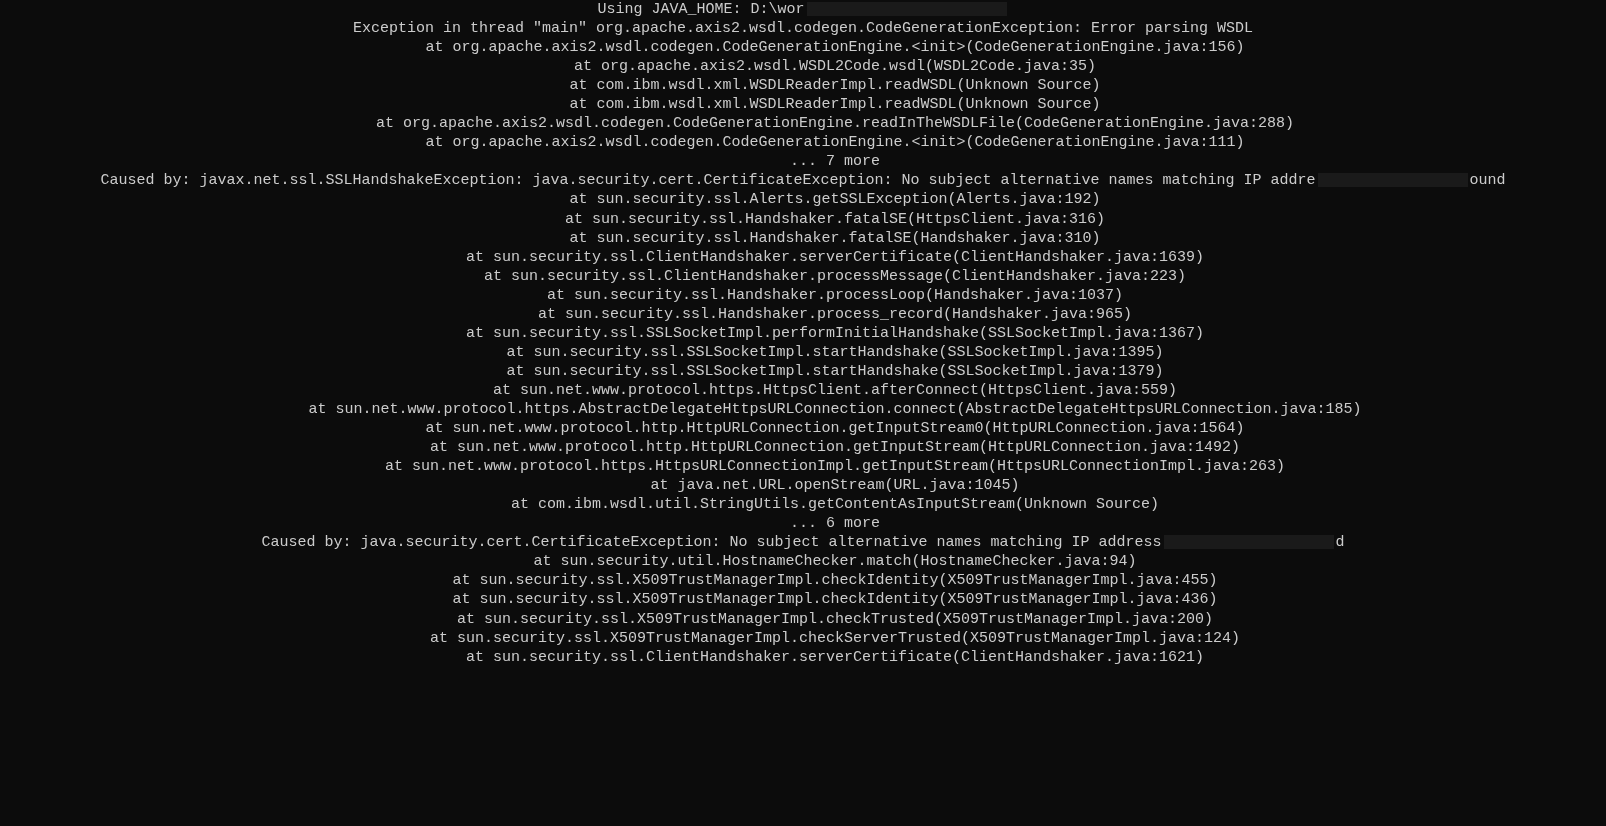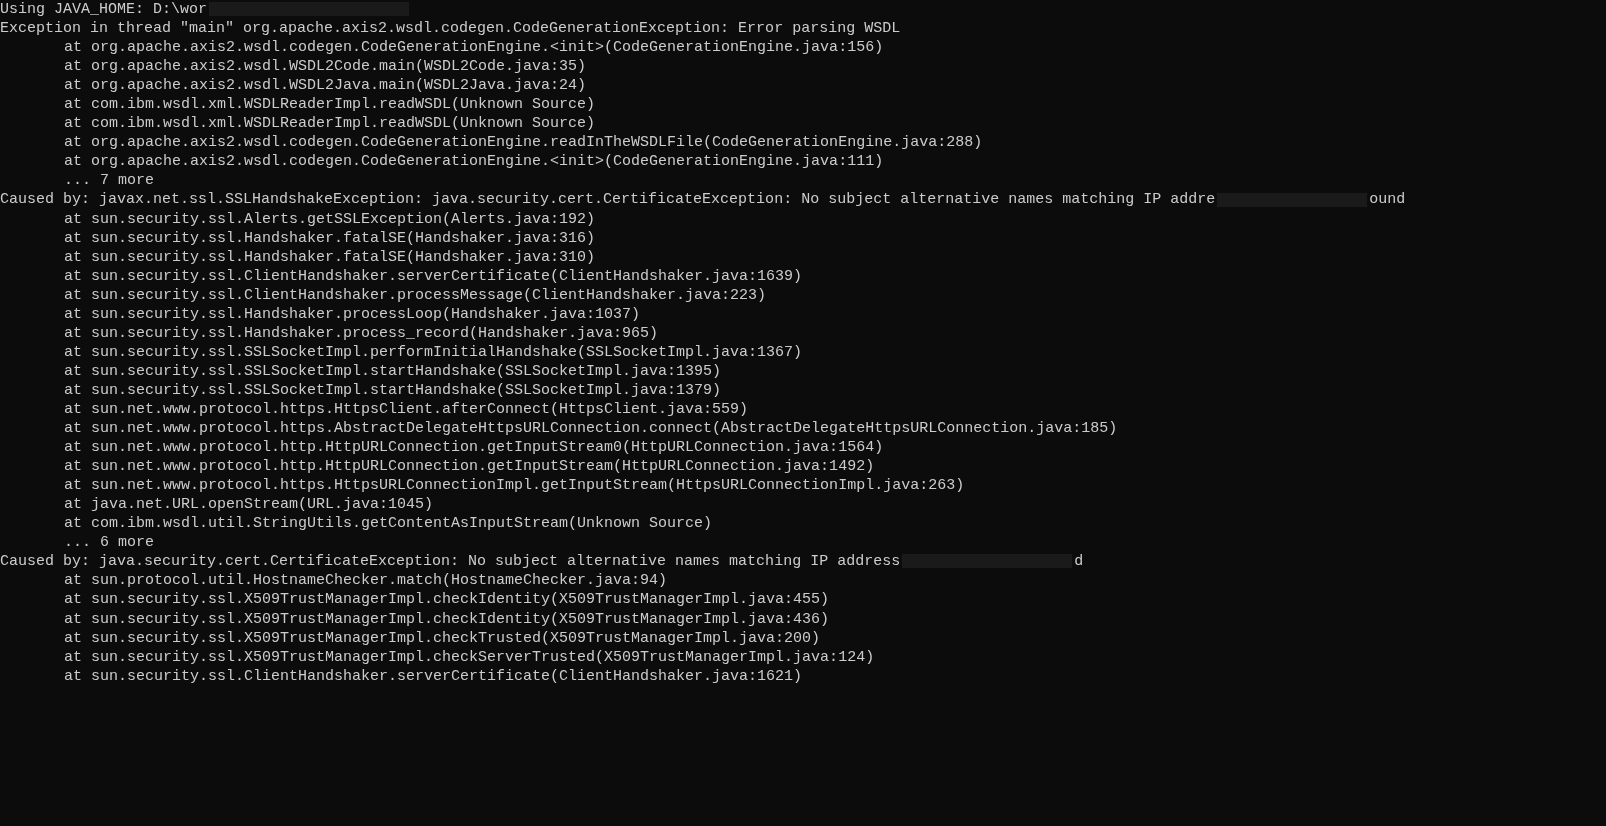--- a/index.html
+++ b/index.html
@@ -15,65 +15,65 @@
       line-height: 1.27;
       padding: 0;
       white-space: nowrap;
       overflow-x: auto;
     }
     .terminal {
       padding: 0;
     }
     .line {
       display: block;
+      text-align: center;
     }
     .indent1 {
       padding-left: 64px;
     }
     .redacted {
       display: inline-block;
       background-color: #1a1a1a;
       height: 14px;
       vertical-align: middle;
       margin: 0 2px;
     }
   </style>
 </head>
 <body>
 
 <div class="terminal" id="terminal-container">
 <span class="line">Using JAVA_HOME:   D:\wor<span class="redacted" style="width: 200px;"></span></span>
     <span class="line">Exception in thread "main" org.apache.axis2.wsdl.codegen.CodeGenerationException: Error parsing WSDL</span>
     <span class="line indent1">at org.apache.axis2.wsdl.codegen.CodeGenerationEngine.&lt;init&gt;(CodeGenerationEngine.java:156)</span>
-    <span class="line indent1">at org.apache.axis2.wsdl.WSDL2Code.main(WSDL2Code.java:35)</span>
-    <span class="line indent1">at org.apache.axis2.wsdl.WSDL2Java.main(WSDL2Java.java:24)</span>
+    <span class="line indent1">at org.apache.axis2.wsdl.WSDL2Code.wsdl(WSDL2Code.java:35)</span>
     <span class="line indent1">at com.ibm.wsdl.xml.WSDLReaderImpl.readWSDL(Unknown Source)</span>
     <span class="line indent1">at com.ibm.wsdl.xml.WSDLReaderImpl.readWSDL(Unknown Source)</span>
     <span class="line indent1">at org.apache.axis2.wsdl.codegen.CodeGenerationEngine.readInTheWSDLFile(CodeGenerationEngine.java:288)</span>
     <span class="line indent1">at org.apache.axis2.wsdl.codegen.CodeGenerationEngine.&lt;init&gt;(CodeGenerationEngine.java:111)</span>
     <span class="line indent1">... 7 more</span>
     <span class="line">Caused by: javax.net.ssl.SSLHandshakeException: java.security.cert.CertificateException: No subject alternative names matching IP addre<span class="redacted" style="width: 150px;"></span>ound</span>
     <span class="line indent1">at sun.security.ssl.Alerts.getSSLException(Alerts.java:192)</span>
-    <span class="line indent1">at sun.security.ssl.Handshaker.fatalSE(Handshaker.java:316)</span>
+    <span class="line indent1">at sun.security.ssl.Handshaker.fatalSE(HttpsClient.java:316)</span>
     <span class="line indent1">at sun.security.ssl.Handshaker.fatalSE(Handshaker.java:310)</span>
     <span class="line indent1">at sun.security.ssl.ClientHandshaker.serverCertificate(ClientHandshaker.java:1639)</span>
     <span class="line indent1">at sun.security.ssl.ClientHandshaker.processMessage(ClientHandshaker.java:223)</span>
     <span class="line indent1">at sun.security.ssl.Handshaker.processLoop(Handshaker.java:1037)</span>
     <span class="line indent1">at sun.security.ssl.Handshaker.process_record(Handshaker.java:965)</span>
     <span class="line indent1">at sun.security.ssl.SSLSocketImpl.performInitialHandshake(SSLSocketImpl.java:1367)</span>
     <span class="line indent1">at sun.security.ssl.SSLSocketImpl.startHandshake(SSLSocketImpl.java:1395)</span>
     <span class="line indent1">at sun.security.ssl.SSLSocketImpl.startHandshake(SSLSocketImpl.java:1379)</span>
     <span class="line indent1">at sun.net.www.protocol.https.HttpsClient.afterConnect(HttpsClient.java:559)</span>
     <span class="line indent1">at sun.net.www.protocol.https.AbstractDelegateHttpsURLConnection.connect(AbstractDelegateHttpsURLConnection.java:185)</span>
     <span class="line indent1">at sun.net.www.protocol.http.HttpURLConnection.getInputStream0(HttpURLConnection.java:1564)</span>
     <span class="line indent1">at sun.net.www.protocol.http.HttpURLConnection.getInputStream(HttpURLConnection.java:1492)</span>
     <span class="line indent1">at sun.net.www.protocol.https.HttpsURLConnectionImpl.getInputStream(HttpsURLConnectionImpl.java:263)</span>
     <span class="line indent1">at java.net.URL.openStream(URL.java:1045)</span>
     <span class="line indent1">at com.ibm.wsdl.util.StringUtils.getContentAsInputStream(Unknown Source)</span>
     <span class="line indent1">... 6 more</span>
     <span class="line">Caused by: java.security.cert.CertificateException: No subject alternative names matching IP address<span class="redacted" style="width: 170px;"></span>d</span>
-    <span class="line indent1">at sun.protocol.util.HostnameChecker.match(HostnameChecker.java:94)</span>
+    <span class="line indent1">at sun.security.util.HostnameChecker.match(HostnameChecker.java:94)</span>
     <span class="line indent1">at sun.security.ssl.X509TrustManagerImpl.checkIdentity(X509TrustManagerImpl.java:455)</span>
     <span class="line indent1">at sun.security.ssl.X509TrustManagerImpl.checkIdentity(X509TrustManagerImpl.java:436)</span>
     <span class="line indent1">at sun.security.ssl.X509TrustManagerImpl.checkTrusted(X509TrustManagerImpl.java:200)</span>
     <span class="line indent1">at sun.security.ssl.X509TrustManagerImpl.checkServerTrusted(X509TrustManagerImpl.java:124)</span>
     <span class="line indent1">at sun.security.ssl.ClientHandshaker.serverCertificate(ClientHandshaker.java:1621)</span>
   </div>
 
 </body></html>

